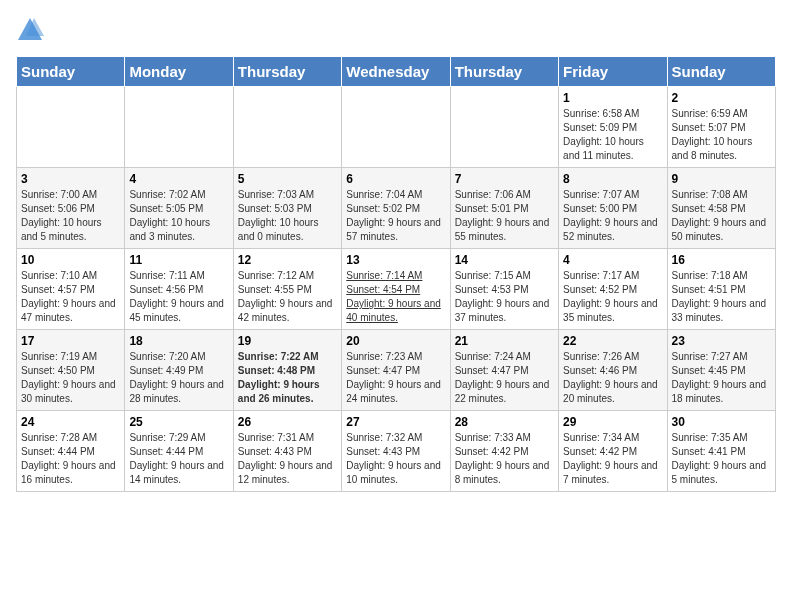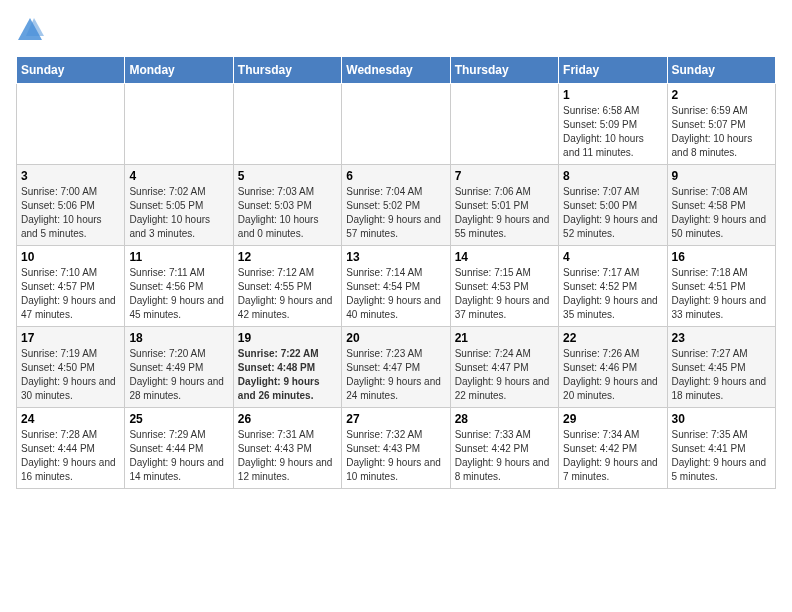--- a/index.html
+++ b/index.html
@@ -52,21 +52,21 @@
     .calendar {
       width: 100%;
       border-collapse: collapse;
       font-size: 11px;
     }
     .calendar th {
       background: #4a7fc1;
       color: #fff;
       padding: 6px 4px;
       text-align: left;
-      font-size: 12px;
+      font-size: 15px;
       border: 1px solid #fff;
     }
     .calendar td {
       border: 1px solid #ccc;
       vertical-align: top;
       padding: 4px;
       width: calc(100% / 7);
       min-height: 70px;
       background: #fff;
     }
@@ -205,21 +205,21 @@
 Daylight: 9 hours and 45 minutes.</div>
         </td>
         <td>
           <span class="day-num">12</span>
           <div class="day-info" style="white-space: pre-line;">Sunrise: 7:12 AM
 Sunset: 4:55 PM
 Daylight: 9 hours and 42 minutes.</div>
         </td>
         <td>
           <span class="day-num">13</span>
-          <div class="day-info" style="white-space: pre-line;">Sunrise: 7:14 AM
+          <div class="day-info" style="white-space: pre-line; text-decoration: underline;">Sunrise: 7:14 AM
 Sunset: 4:54 PM
 Daylight: 9 hours and 40 minutes.</div>
         </td>
         <td>
           <span class="day-num">14</span>
           <div class="day-info" style="white-space: pre-line;">Sunrise: 7:15 AM
 Sunset: 4:53 PM
 Daylight: 9 hours and 37 minutes.</div>
         </td>
         <td>

